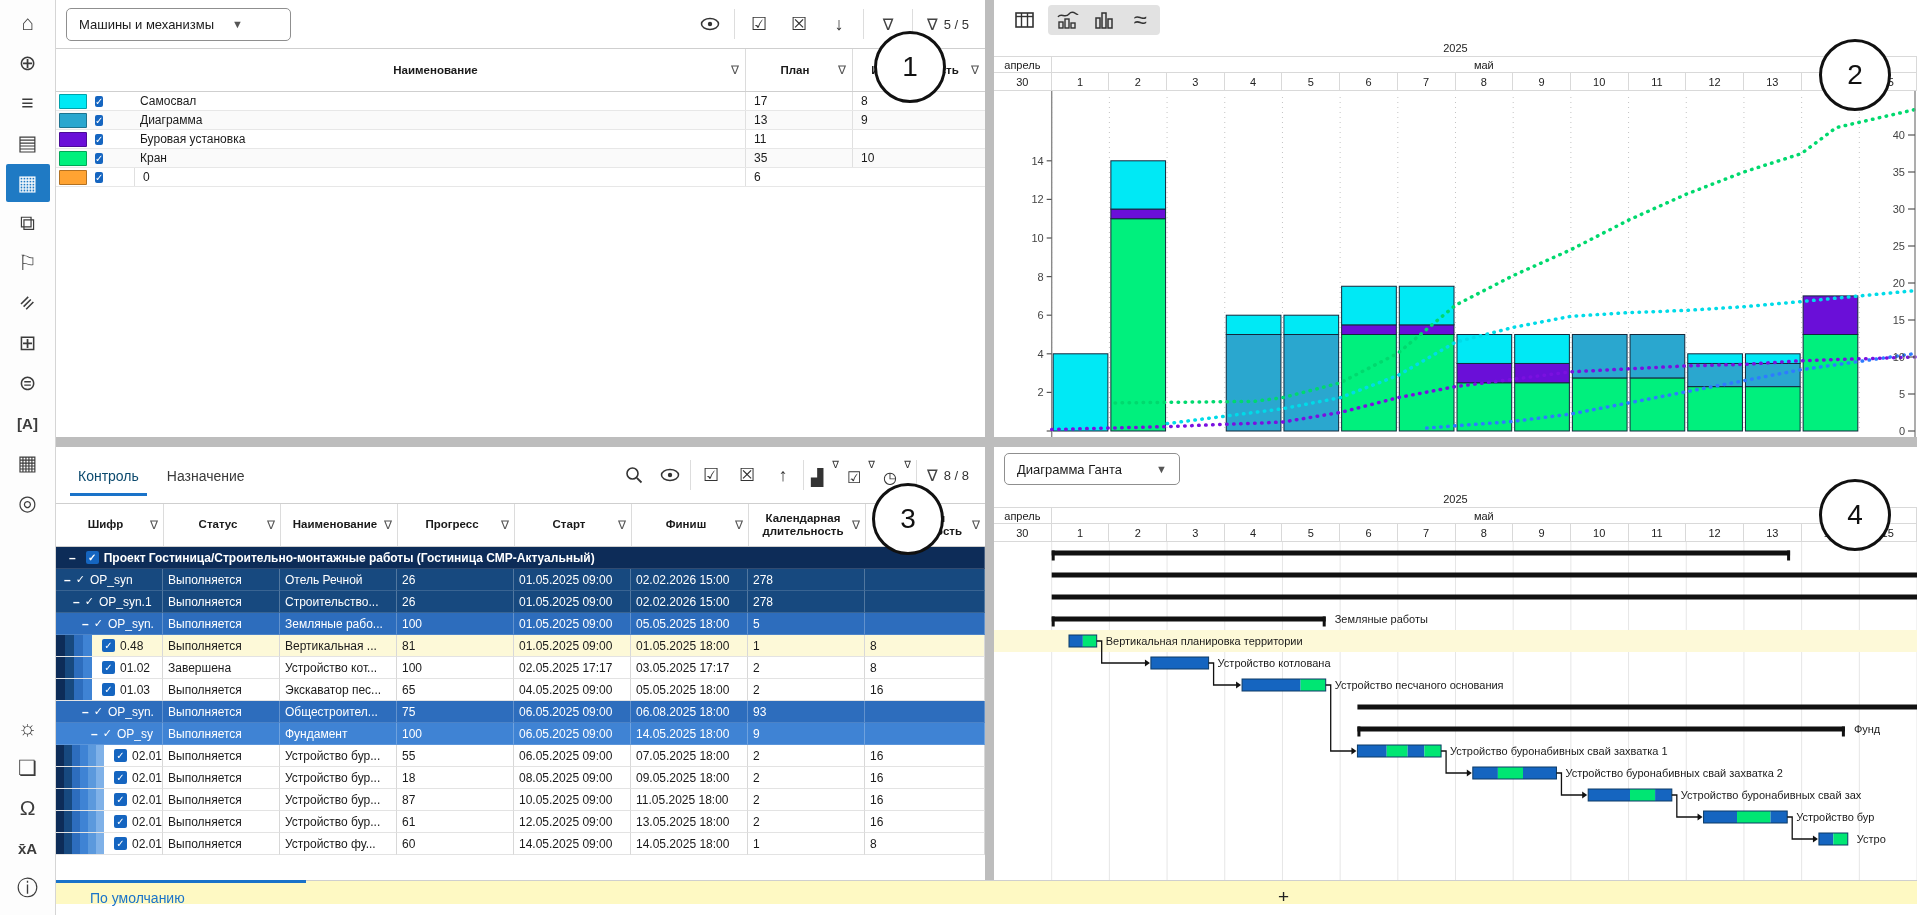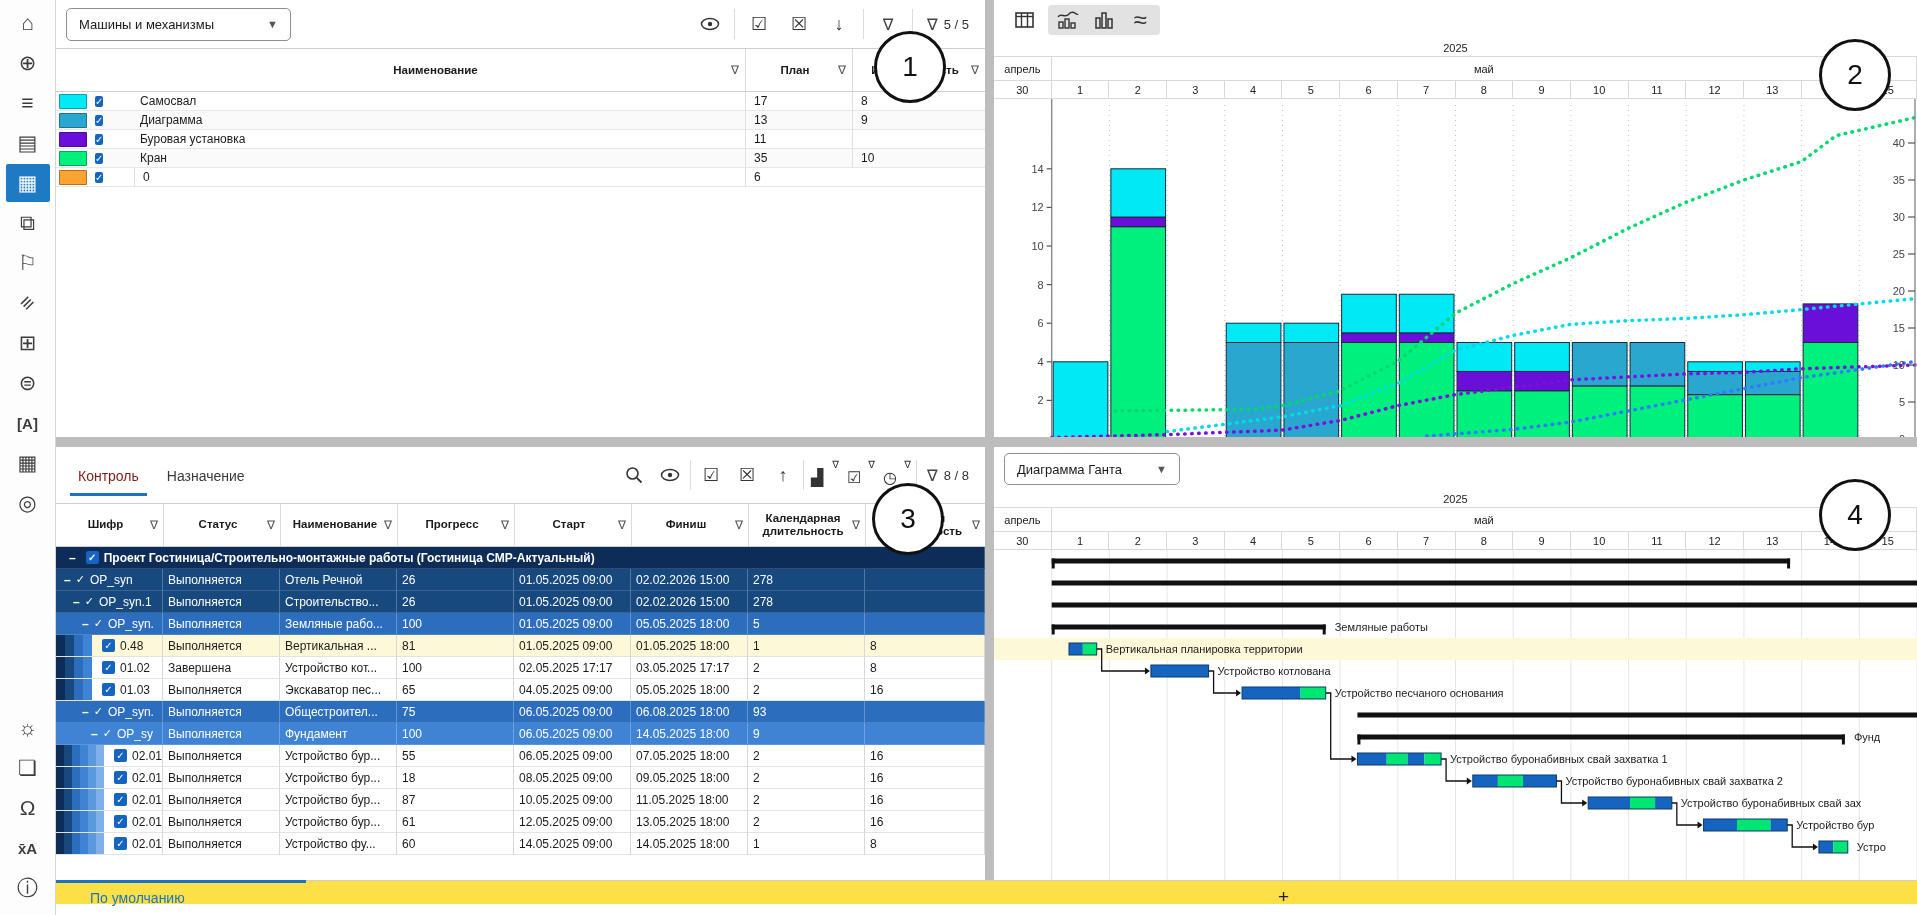--- a/index.html
+++ b/index.html
@@ -11,21 +11,21 @@
 .sb-item.active{background:#1f7ac4;color:#fff}
 .sb-item.rot span{display:inline-block;transform:rotate(-45deg)}
 .sb-item.small{font-size:15px;font-weight:bold}
 .sb-spacer{flex:1}
 
 .vdiv{position:absolute;left:985px;top:0;width:9px;height:880px;background:#bdbdbd}
 .hdiv{position:absolute;left:56px;top:437px;width:1861px;height:10px;background:#bdbdbd}
 
 .p-tl{position:absolute;left:56px;top:0;width:929px;height:437px;background:#fff}
 .panel-hdr{height:48px;display:flex;align-items:center;padding:0 10px;gap:8px}
-.dropdown{height:33px;min-width:225px;border:1px solid #8f8f8f;border-radius:5px;display:flex;align-items:center;justify-content:space-between;padding:0 12px;font-size:13px;background:#fff;cursor:pointer}
+.dropdown{height:33px;min-width:225px;border:1px solid #8f8f8f;border-radius:5px;display:flex;align-items:center;padding:0 12px;font-size:13px;background:#fff;cursor:pointer}
 .caret{color:#555;font-size:11px;margin-left:18px}
 .sp{flex:1}
 .ibtn{width:32px;height:32px;display:flex;align-items:center;justify-content:center;font-size:18px;color:#333;cursor:pointer}
 .sep{width:1px;height:30px;background:#ddd}
 .fcount{display:flex;align-items:center;gap:6px;font-size:13px;color:#333;padding:0 6px;cursor:pointer}
 .fglyph{font-size:16px;color:#444}
 .combo{position:relative;width:26px;height:24px;display:inline-flex;align-items:flex-end;justify-content:flex-start;font-size:16px;color:#333}
 .combo .sup{position:absolute;right:-2px;top:-4px;font-size:10px}
 
 .rt-hdr{display:grid;grid-template-columns:34px 24px 20px 1fr 107px 133px;height:44px;border-top:1px solid #cfcfcf;border-bottom:1px solid #cfcfcf;font-weight:bold;font-size:11.5px}
@@ -41,29 +41,29 @@
 .rt-name{padding-left:6px}
 .rt-num{padding-left:8px;border-left:1px solid #e0e0e0;height:100%;display:flex;align-items:center}
 
 .p-tr{position:absolute;left:994px;top:0;width:923px;height:437px;background:#fff}
 .chart-toolbar{height:40px;display:flex;align-items:center;padding-left:12px;gap:6px}
 .ctb{width:36px;height:30px;display:flex;align-items:center;justify-content:center;cursor:pointer}
 .ctb-group{display:flex;background:#e2e2e2;border-radius:4px;padding:0 2px}
 .wave-glyph{font-size:24px;color:#333}
 
 .tl-year{height:16px;display:flex;align-items:center;justify-content:center;font-size:11px;color:#222}
-.tl-months{display:grid;grid-template-columns:calc(100%/16) 1fr;height:25px;border-top:1px solid #d9d9d9;border-bottom:1px solid #d9d9d9;font-size:11px}
+.tl-months{display:grid;grid-template-columns:calc(100%/16) 1fr;height:17px;border-top:1px solid #d9d9d9;border-bottom:1px solid #d9d9d9;font-size:11px}
 .tl-months div{display:flex;align-items:center;justify-content:center;border-right:1px solid #d9d9d9}
 .tl-days{display:grid;grid-template-columns:repeat(16,1fr);height:18px;border-bottom:1px solid #d9d9d9;font-size:11px}
 .tl-days div{display:flex;align-items:center;justify-content:center;border-right:1px solid #d9d9d9;color:#222}
 
 .p-bl{position:absolute;left:56px;top:447px;width:929px;height:433px;background:#fff}
 .tabs-row{height:56px;display:flex;align-items:center;padding:0 10px;gap:4px}
 .tab{font-size:14px;padding:14px 12px 12px 12px;cursor:pointer;color:#3a3a3a;position:relative}
-.tab.active{color:#7f1d1d}
+.tab.active{color:#0c4a6e}
 .tab.active::after{content:"";position:absolute;left:4px;right:4px;bottom:0;height:3px;background:#1a73c9}
 .tt-hdr{display:grid;grid-template-columns:107px 117px 117px 117px 117px 117px 117px 1fr;height:44px;border-top:1px solid #cfcfcf;border-bottom:1px solid #cfcfcf;font-weight:bold;font-size:11.5px}
 .tt-hdr .hcell{display:flex;align-items:center;padding:0 5px;border-left:1px solid #dcdcdc}
 .tt-hdr .hcell:first-child{border-left:none}
 .hlabel2{flex:1;text-align:center;line-height:1.15}
 .tt-row{display:grid;grid-template-columns:107px 117px 117px 117px 117px 117px 117px 1fr;height:22px;align-items:stretch;font-size:12px;cursor:default}
 .tt-row .c{display:flex;align-items:center;padding:0 5px;border-right:1px solid #d8d8d8;border-bottom:1px solid #e3e3e3;overflow:hidden;white-space:nowrap}
 .tt-row.navy0{background:#0d2c58;color:#fff;font-weight:bold}
 .tt-row.navy1{background:#17497f;color:#fff}
 .tt-row.blue2{background:#2d6dbd;color:#fff}
@@ -73,21 +73,21 @@
 .firstcell{display:flex;align-items:center;gap:5px;height:100%}
 .strip3{width:36px;height:100%;flex:none;background:linear-gradient(90deg,#0d2c58 0 9px,#17497f 9px 18px,#2d6dbd 18px 27px,#3f83d4 27px 36px)}
 .strip5{width:48px;height:100%;flex:none;background:linear-gradient(90deg,#0d2c58 0 8px,#17497f 8px 16px,#2d6dbd 16px 24px,#3f83d4 24px 32px,#5b99dd 32px 40px,#7fb1e8 40px 48px)}
 .collapse{font-weight:bold}
 .wcheck{font-size:11px}
 
 .p-br{position:absolute;left:994px;top:447px;width:923px;height:433px;background:#fff}
 .gantt-toolbar{height:44px;display:flex;align-items:center;padding-left:10px}
 .gdrop{height:32px;border:1px solid #8f8f8f;border-radius:5px;display:flex;align-items:center;gap:16px;padding:0 12px;font-size:13px;background:#fff;cursor:pointer}
 
-.footer{position:absolute;left:56px;top:880px;width:1861px;height:24px;border-top:1px solid #cfcfcf;background:#fde047}
+.footer{position:absolute;left:56px;top:880px;width:1861px;height:24px;border-top:1px solid #cfcfcf;background:#fef9c3}
 .footer .accent{position:absolute;left:0;top:-1px;width:250px;height:3px;background:#1a73c9}
 .footer .deflabel{position:absolute;left:34px;top:9px;color:#1a73c9;font-size:14px;cursor:pointer}
 .footer .plus{position:absolute;left:1222px;top:5px;font-size:19px;color:#222;cursor:pointer}
 
 .ann{position:absolute;width:72px;height:72px;border:3px solid #111;border-radius:50%;background:#fff;display:flex;align-items:center;justify-content:center;font-size:28px;color:#111;z-index:50}
 svg{display:block}
 </style>
 </head>
 <body>
 

